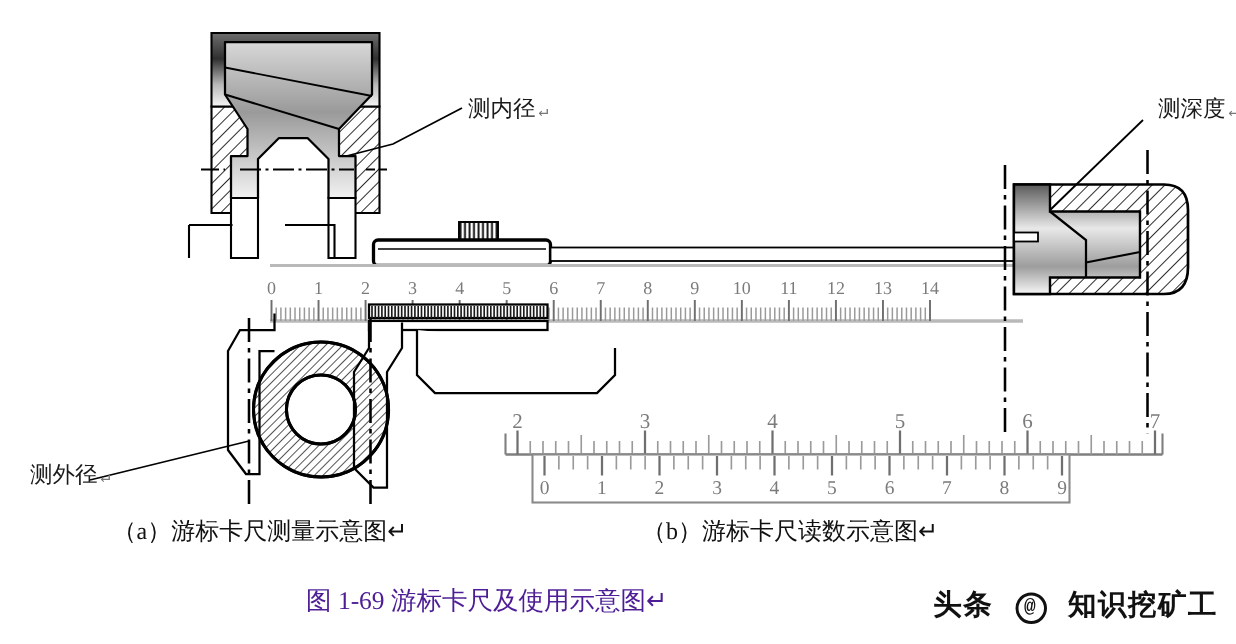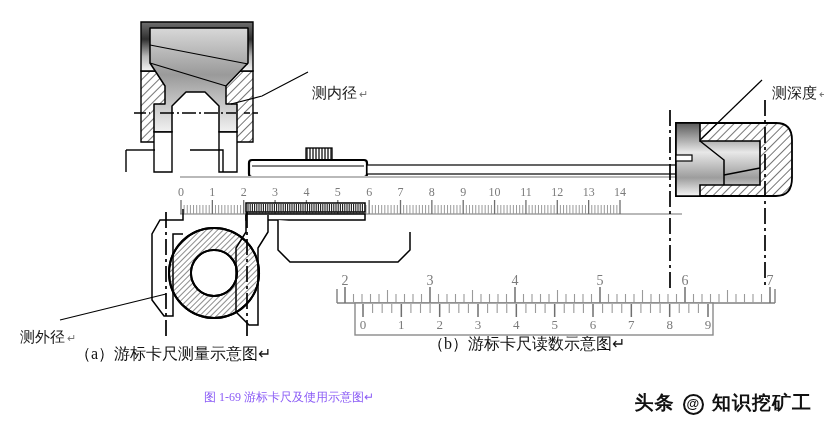--- a/index.html
+++ b/index.html
@@ -1,30 +1,30 @@
 <!DOCTYPE html>
 <html><head>
 <meta charset="utf-8">
 <style>
   html,body{margin:0;padding:0;background:#ffffff;}
   body{width:824px;height:429px;position:relative;overflow:hidden;
        font-family:"Liberation Serif",serif;color:#000;}
   .stage{position:absolute;inset:0;}
   svg{display:block;}
-  .lbl{position:absolute;font-family:Liberation Sans, sans-serif;font-size:15px;color:#1a1a1a;white-space:nowrap;margin-top:21px;}
+  .lbl{position:absolute;font-family:Liberation Mono, monospace;font-size:15px;color:#1a1a1a;white-space:nowrap;}
   .lbl .cr{font-size:11px;color:#777;margin-left:2px;}
   #lbl-inner{left:312px;top:63px;}
   #lbl-depth{left:772px;top:63px;}
   #lbl-outer{left:20px;top:307px;}
   .cap{position:absolute;font-size:16px;font-family:"Liberation Serif",serif;color:#111;white-space:nowrap;}
   #cap-a{left:75px;top:344px;}
-  #cap-b{left:428px;top:334px;}
-  #fig-title{position:absolute;left:204px;top:389px;font-size:12px;color:#8b5cf6;white-space:nowrap;}
+  #cap-b{left:428px;top:344px;}
+  #fig-title{position:absolute;left:204px;top:389px;font-size:17px;color:#4c1d95;white-space:nowrap;}
   #watermark{position:absolute;right:12px;top:390px;font-size:19px;font-weight:bold;
-             font-family:Liberation Sans, sans-serif;color:#111;letter-spacing:1px;white-space:nowrap;}
+             font-family:Liberation Mono, monospace;color:#111;letter-spacing:1px;white-space:nowrap;}
   .wm-at{display:inline-block;border:2px solid #111;border-radius:50%;width:17px;height:17px;
          line-height:15px;text-align:center;font-size:13px;margin:0 2px;vertical-align:1px;}
 </style>
 </head>
 <body>
 
 <div class="stage">
 
 <svg width="824" height="429" viewBox="0 0 824 429">
   <defs>

